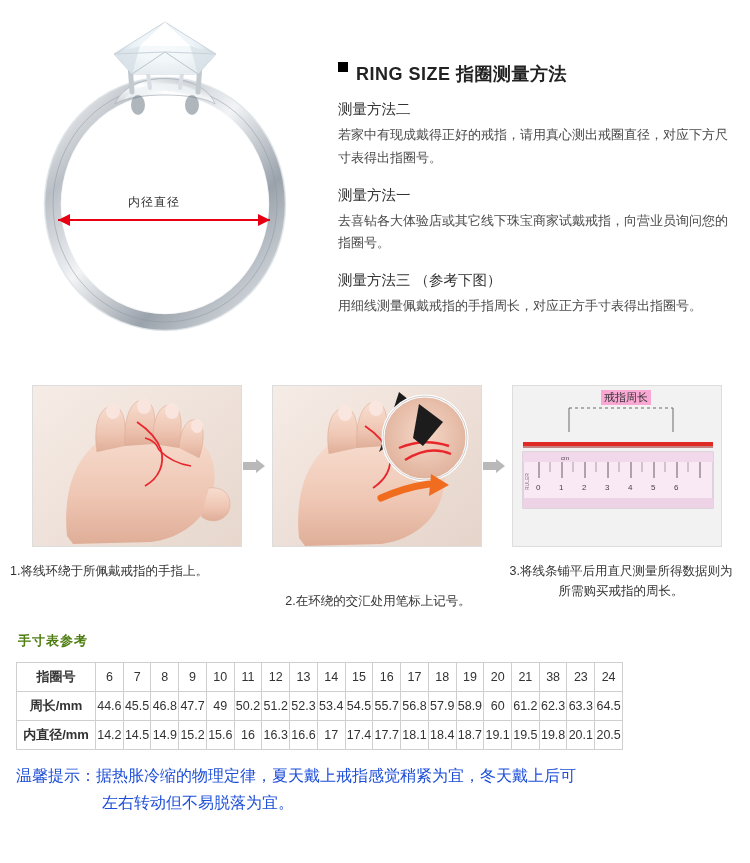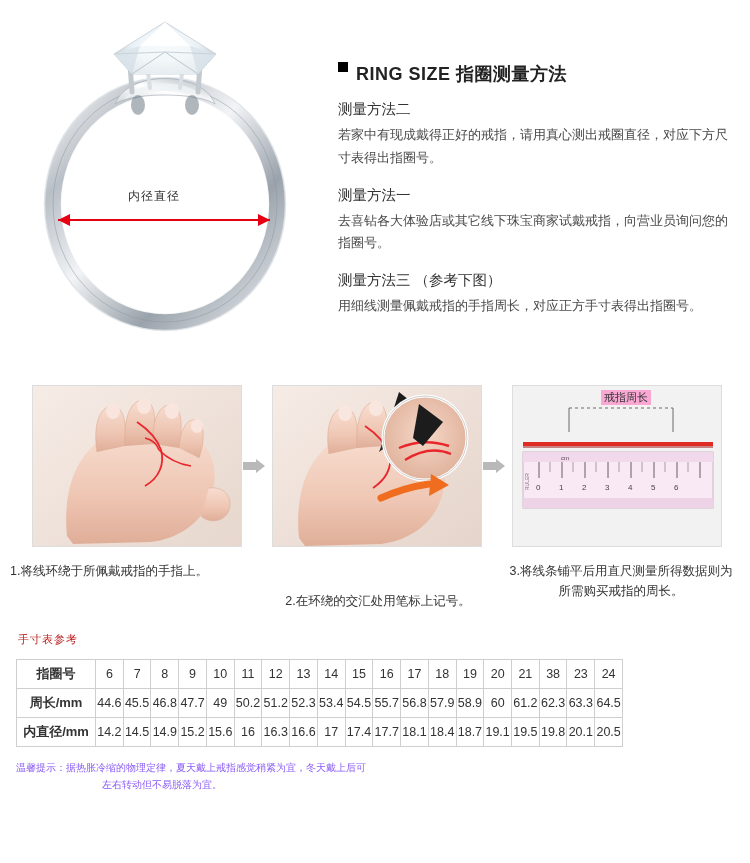--- a/index.html
+++ b/index.html
@@ -27,21 +27,21 @@
     position: absolute;
     left: 20px;
     top: 8px;
     width: 290px;
     height: 340px;
   }
   .ring-svg { display: block; }
   .diam-label {
     position: absolute;
     left: 108px;
-    top: 180px;
+    top: 186px;
     font-size: 12px;
     color: #333;
     letter-spacing: 1px;
   }
 
   
   .methods {
     position: absolute;
     left: 338px;
     top: 62px;
@@ -133,23 +133,23 @@
   }
 
   
   .table-sec {
     position: absolute;
     top: 632px;
     left: 0;
     width: 750px;
   }
   .tbl-title {
-    font-size: 11px;
-    font-weight: normal;
-    color: #b91c1c;
+    font-size: 13px;
+    font-weight: bold;
+    color: #4d7c0f;
     margin: 0 0 12px 18px;
     letter-spacing: 1px;
   }
   table.size {
     border-collapse: collapse;
     margin-left: 16px;
     width: 607px;
     table-layout: fixed;
   }
   table.size th, table.size td {
@@ -164,22 +164,22 @@
     white-space: nowrap;
   }
   table.size th.rowhead, table.size td.rowhead {
     width: 76px;
     font-weight: bold;
     font-size: 13px;
     text-align: center;
   }
   .tip {
     margin: 12px 0 0 16px;
-    font-size: 10px;
-    color: #8b5cf6;
+    font-size: 16px;
+    color: #1d4ed8;
     line-height: 1.7;
   }
   .tip .l2 { display: block; margin-left: 86px; }
 </style>
 </head>
 <body>
 
 <div class="top">
 
   <div class="ring-wrap">

